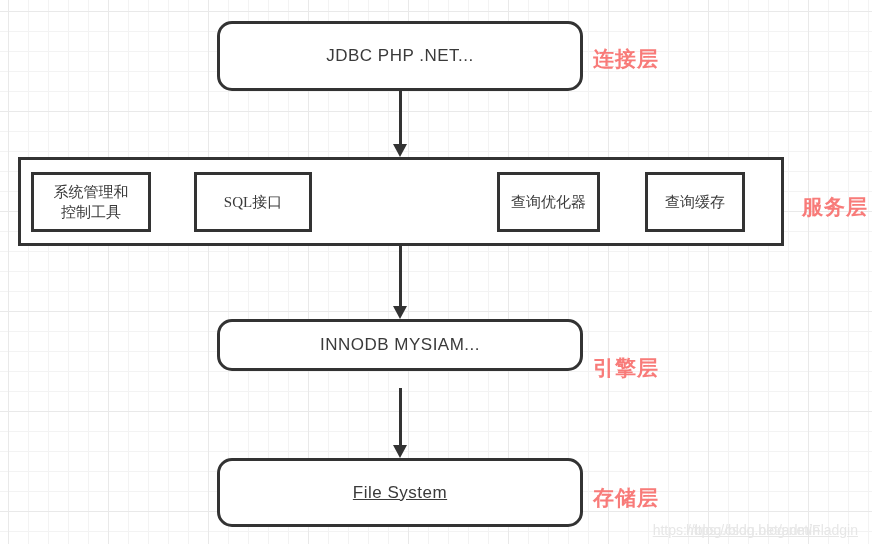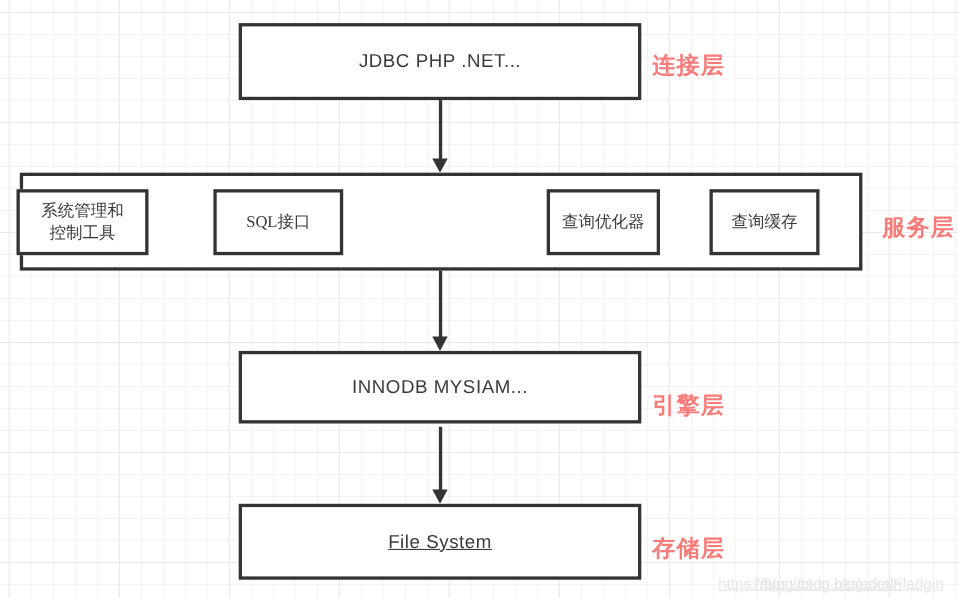--- a/index.html
+++ b/index.html
@@ -13,21 +13,21 @@
       linear-gradient(to right,#f3f3f3 1px,transparent 1px),
       linear-gradient(to bottom,#f3f3f3 1px,transparent 1px);
     background-size:100px 100px,100px 100px,20px 20px,20px 20px;
     background-position:8px 11px,8px 11px,8px 11px,8px 11px;
   }
   .node{
     position:absolute;background:#ffffff;border:3px solid #333333;
     display:flex;align-items:center;justify-content:center;
     box-sizing:border-box;color:#3a3a3a;
   }
-  .big-node{left:217px;width:366px;height:70px;font-size:17px;letter-spacing:.5px;}
+  .big-node{left:217px;width:366px;height:70px;font-size:17px;letter-spacing:.5px;border-radius:15px;}
   .service-outer{left:18px;top:157px;width:766px;height:89px;}
   .component{
     position:absolute;top:172px;height:60px;background:#ffffff;
     border:3px solid #333333;box-sizing:border-box;
     display:flex;align-items:center;justify-content:center;
     font-size:15px;color:#3a3a3a;text-align:center;
     white-space:pre-line;line-height:1.35;
   }
   .layer-label{
     position:absolute;font-size:21px;font-weight:bold;color:#f87b79;
@@ -57,31 +57,31 @@
 
   <div class="node big-node" style="top:21px;">
     <span>JDBC PHP .NET...</span>
   </div>
   <div class="layer-label" style="left:593px;top:45px;">连接层</div>
 
   <div class="arrow-line" style="left:399px;top:91px;height:54px;"></div>
   <div class="arrow-head" style="left:393px;top:144px;"></div>
 
   <div class="node service-outer"></div>
-  <div class="component" style="left:15px;width:120px;">系统管理和
+  <div class="component" style="left:31px;width:120px;">系统管理和
 控制工具</div>
   <div class="component" style="left:194px;width:118px;font-family:Liberation Serif, serif;">SQL接口</div>
   <div class="component" style="left:497px;width:103px;">查询优化器</div>
   <div class="component" style="left:645px;width:100px;">查询缓存</div>
   <div class="layer-label" style="left:802px;top:193px;">服务层</div>
 
   <div class="arrow-line" style="left:399px;top:246px;height:61px;"></div>
   <div class="arrow-head" style="left:393px;top:306px;"></div>
 
-  <div class="node big-node" style="top:319px;height:66px;">
+  <div class="node big-node" style="top:319px;height:52px;">
     <span>INNODB MYSIAM...</span>
   </div>
   <div class="layer-label" style="left:593px;top:354px;">引擎层</div>
 
   <div class="arrow-line" style="left:399px;top:388px;height:58px;"></div>
   <div class="arrow-head" style="left:393px;top:445px;"></div>
 
   <div class="node big-node" style="top:458px;height:69px;text-decoration:underline;">
     <span>File System</span>
   </div>

